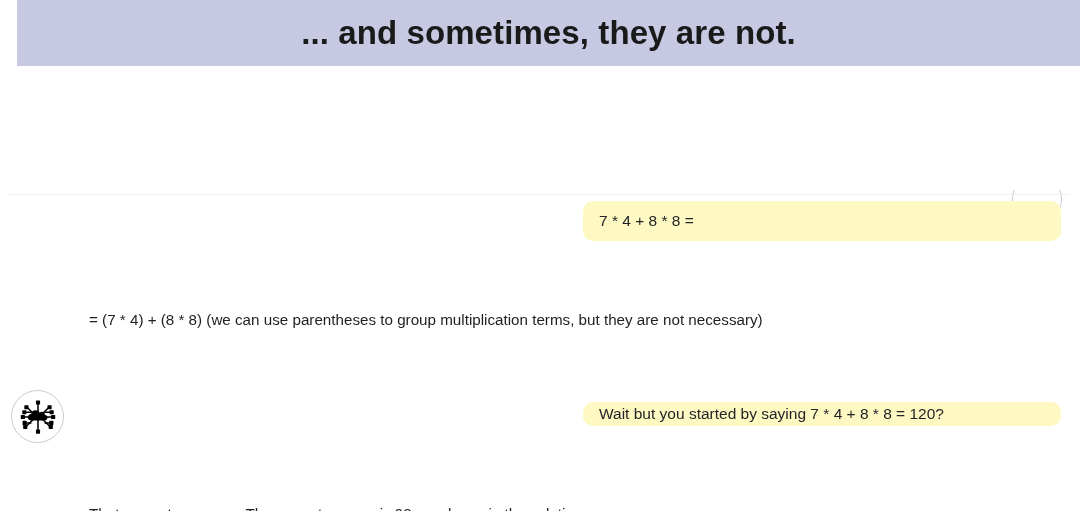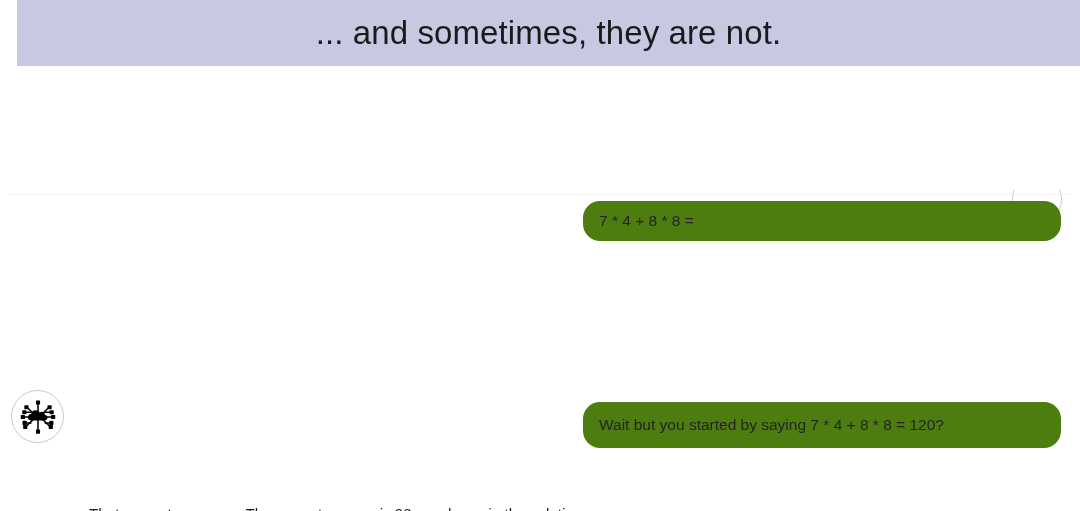--- a/index.html
+++ b/index.html
@@ -24,21 +24,21 @@
     height: 66px;
     background: #c7c9e3;
     display: flex;
     align-items: center;
     justify-content: center;
     box-sizing: border-box;
   }
   .title-text {
     font-family: "Liberation Sans", sans-serif;
     font-size: 33px;
-    font-weight: 400;
+    font-weight: 700;
     color: #1a1a1a;
     letter-spacing: 0.1px;
     white-space: nowrap;
     line-height: 1;
     padding-bottom: 2px;
   }
 
   
   .conversation {
     position: absolute;
@@ -75,22 +75,22 @@
     left: 1004px;
     top: 0px;
     width: 76px;
     height: 40px;
     background: #ffffff;
   }
 
   
   .bubble-user {
     position: absolute;
-    background: #4d7c0f;
-    border-radius: 17px;
+    background: #fef9c3;
+    border-radius: 10px;
     box-sizing: border-box;
     display: flex;
     align-items: center;
   }
   .bubble-user .bubble-text {
     font-family: "Liberation Sans", sans-serif;
     font-size: 15.5px;
     color: #242428;
     line-height: 1.3;
     white-space: nowrap;
@@ -100,21 +100,21 @@
     left: 583px;
     top: 51px;
     width: 478px;
     height: 40px;
     padding: 0 0 0 16px;
   }
   #user-bubble-2 {
     left: 583px;
     top: 252px;
     width: 478px;
-    height: 46px;
+    height: 24px;
     padding: 0 0 0 16px;
   }
 
   
   .avatar {
     position: absolute;
     width: 53px;
     height: 53px;
     border-radius: 50%;
     border: 1.4px solid #c9c9d4;
@@ -199,20 +199,21 @@
         <rect x="51.5" y="20.5" width="7" height="7" rx="1"></rect>
         <rect x="6" y="38.5" width="7" height="7" rx="1"></rect>
         <rect x="51" y="38.5" width="7" height="7" rx="1"></rect>
       </g>
 
       <path d="M21 38 q-6 0 -6 -5.5 q0 -5 5.5 -5.5 q0.6 -6.5 7.5 -6.5 q5 0 6.8 4 q1.5 -1.2 3.7 -1.2 q4.6 0 5.2 4.8 q4.3 0.7 4.3 4.9 q0 5 -6 5 z" fill="#000000" stroke="none"></path>
     </svg>
   </div>
 
   <div class="assistant-text" id="assistant-msg-1">
+    <span class="assistant-line">= (7 * 4) + (8 * 8) (we can use parentheses to group multiplication terms, but they are not necessary)</span>
     
     
   </div>
 
   <div class="bubble-user" id="user-bubble-2">
     <span class="bubble-text">Wait but you started by saying 7 * 4 + 8 * 8 = 120?</span>
   </div>
 
   <div class="assistant-text" id="assistant-msg-2">
     <span class="assistant-line">That was a typo, sorry. The correct answer is 92, as shown in the solution.</span>

